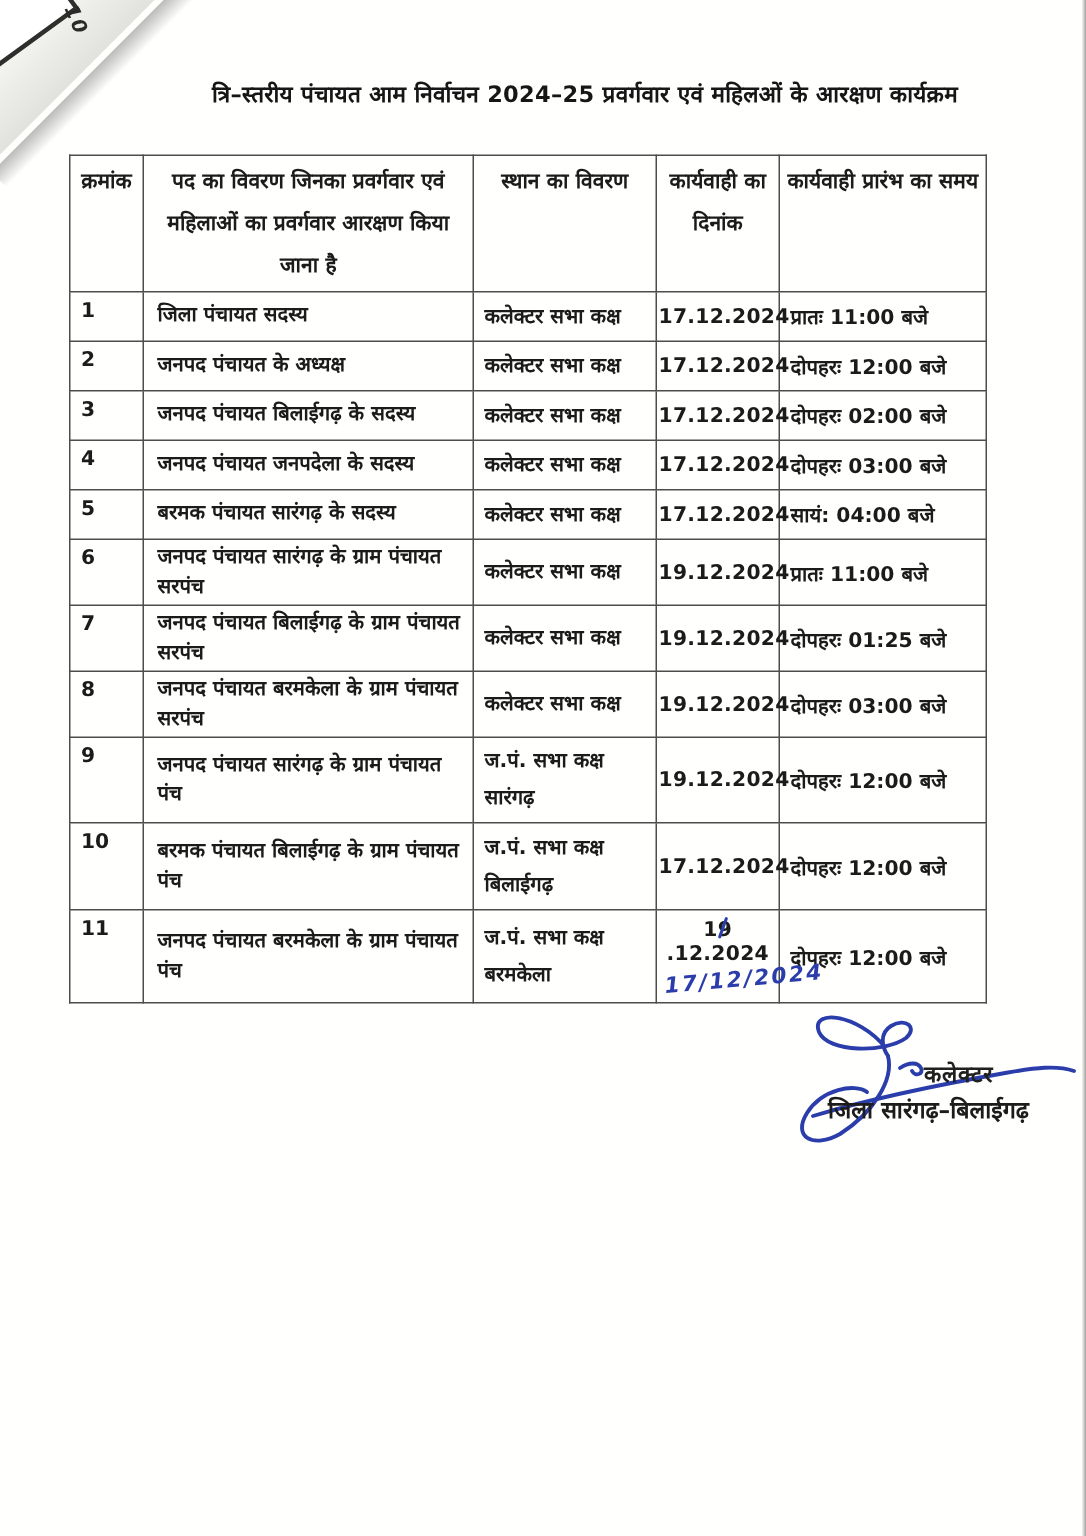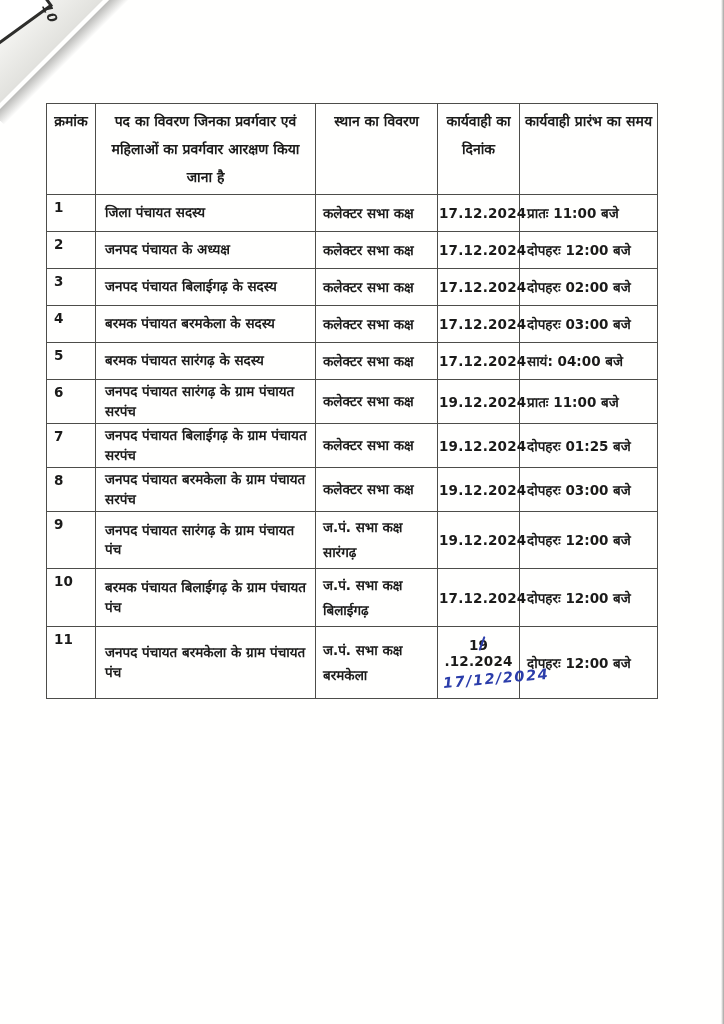--- a/index.html
+++ b/index.html
@@ -59,21 +59,21 @@
     overflow: visible;
   }
   .sched-table th {
     font-weight: 700; vertical-align: top; text-align: center;
     line-height: 2.0; padding: 3px 4px; height: 85px; font-size: 14px; margin-left: 24px;
   }
   .sched-table td { vertical-align: middle; font-weight: 600; }
   td.c-sno  { vertical-align: top; padding: 4px 0 0 7px; font-weight: 600; font-size: 13.5px; }
   td.c-post { padding: 2px 4px 2px 9px; line-height: 1.45; }
   td.c-place{ padding: 2px 2px 2px 7px; line-height: 1.85; }
-  td.c-date { text-align: center; padding: 10px 1px; letter-spacing: 0.2px; }
+  td.c-date { text-align: center; padding: 0 1px; letter-spacing: 0.2px; }
   td.c-time { padding: 2px 0 2px 7px; }
   td.c-time .t { white-space: nowrap; }
   td.c-place .p { display: inline-block; }
 
   
   .printed-date { position: relative; display: inline-block; }
   .overstruck { position: relative; display: inline-block; }
   .overstruck::after {
     content: ""; position: absolute; left: 2px; top: -1px; width: 2.2px; height: 15px;
     background: #2b3daa; transform: rotate(20deg); border-radius: 2px;
@@ -104,20 +104,21 @@
 
   <div class="corner-fold">
     <div class="fold-shadow"></div>
     <div class="fold-paper"></div>
     <div class="fold-doc-rect"></div>
     <div class="fold-note">10</div>
   </div>
 
   <div class="scan-edge-right"></div>
 
+  <div class="doc-title">त्रि–स्तरीय पंचायत आम निर्वाचन 2024–25 प्रवर्गवार एवं महिलओं के आरक्षण कार्यक्रम</div>
 
   <table class="sched-table">
     <colgroup>
       <col style="width:49px">
         <col style="width:220px">
         <col style="width:122px">
         <col style="width:82px">
         <col style="width:138px">
     </colgroup>
     <thead>
@@ -146,21 +147,21 @@
         </tr>
         <tr style="height: 33px;">
           <td class="c-sno">3</td>
           <td class="c-post">जनपद पंचायत बिलाईगढ़ के सदस्य</td>
           <td class="c-place"><span class="p">कलेक्टर सभा कक्ष</span></td>
           <td class="c-date">17.12.2024</td>
           <td class="c-time"><span class="t">दोपहरः 02:00 बजे</span></td>
         </tr>
         <tr style="height: 33px;">
           <td class="c-sno">4</td>
-          <td class="c-post">बरमक पंचायत बरमकेला के सदस्य</td>
+          <td class="c-post">जनपद पंचायत जनपदेला के सदस्य</td>
           <td class="c-place"><span class="p">कलेक्टर सभा कक्ष</span></td>
           <td class="c-date">17.12.2024</td>
           <td class="c-time"><span class="t">दोपहरः 03:00 बजे</span></td>
         </tr>
         <tr style="height: 33px;">
           <td class="c-sno">5</td>
           <td class="c-post">बरमक पंचायत सारंगढ़ के सदस्य</td>
           <td class="c-place"><span class="p">कलेक्टर सभा कक्ष</span></td>
           <td class="c-date">17.12.2024</td>
           <td class="c-time"><span class="t">सायं: 04:00 बजे</span></td>
@@ -203,14 +204,26 @@
         <tr style="height: 62px;">
           <td class="c-sno">11</td>
           <td class="c-post">जनपद पंचायत बरमकेला के ग्राम पंचायत पंच</td>
           <td class="c-place"><span class="p">ज.पं. सभा कक्ष बरमकेला</span></td>
           <td class="c-date"><span class="printed-date"><span>1</span><span class="overstruck">9</span><span>.12.2024</span></span><span class="handwritten-date">17/12/2024</span></td>
           <td class="c-time"><span class="t">दोपहरः 12:00 बजे</span></td>
         </tr>
       </tbody>
   </table>
 
+  <div class="sig-block">
+    <svg class="sig-svg" viewBox="0 0 212 120">
+      <g fill="none" stroke="#2b3daa" stroke-width="2.6" stroke-linecap="round">
+        <path d="M 78 30 C 60 8, 28 4, 34 20 C 40 34, 78 34, 92 24 C 100 17, 92 10, 82 16 C 74 21, 76 30, 80 36"></path>
+        <path d="M 80 36 C 84 52, 70 74, 48 88 C 30 98, 16 90, 26 74 C 36 58, 58 54, 66 60"></path>
+        <path d="M 30 76 C 70 64, 120 54, 160 47 C 178 44, 192 42, 204 46"></path>
+        <path d="M 88 44 C 94 40, 100 40, 102 44 C 104 48, 98 50, 96 46"></path>
+      </g>
+    </svg>
+    <div class="sig-designation">कलेक्टर</div>
+    <div class="sig-district">जिला सारंगढ़–बिलाईगढ़</div>
+  </div>
 
 </div>
 
 </body></html>

